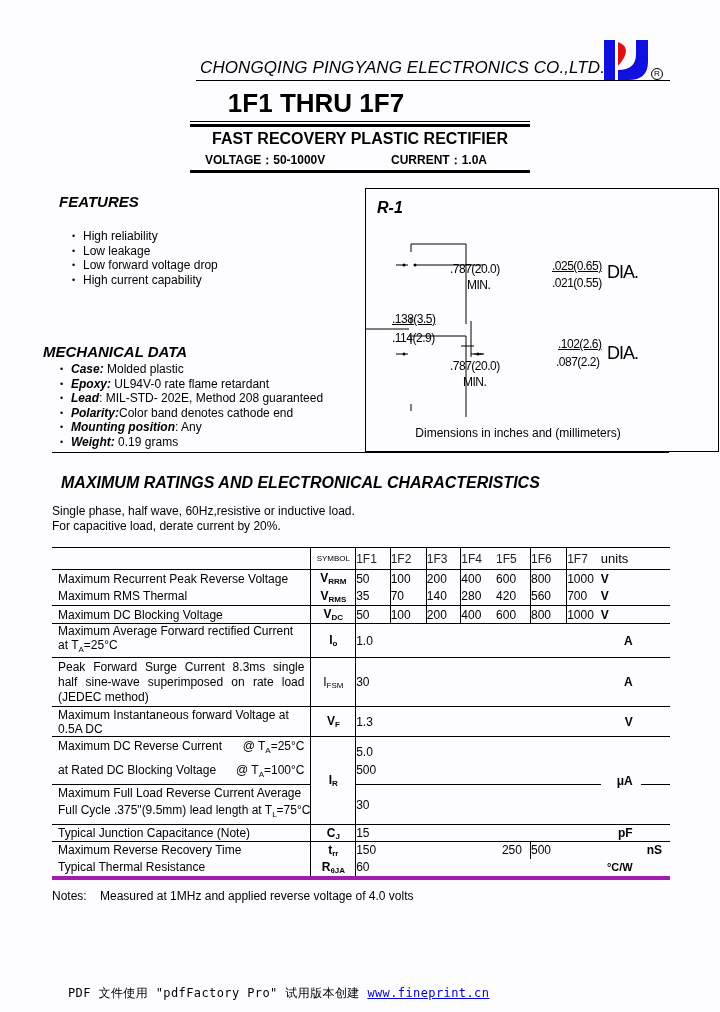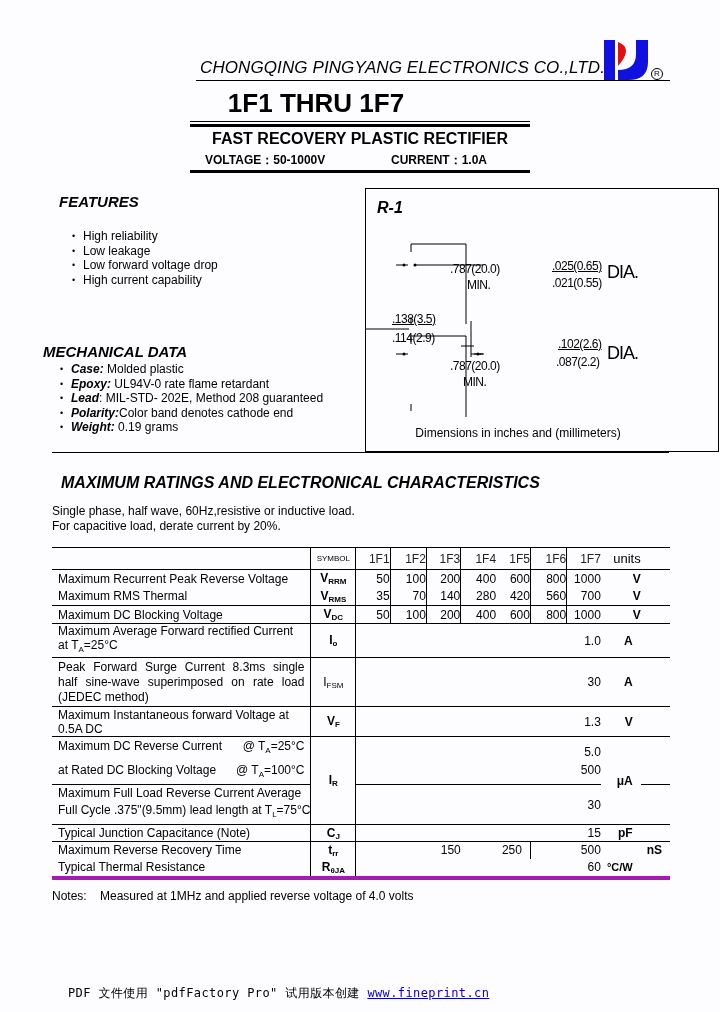--- a/index.html
+++ b/index.html
@@ -17,21 +17,21 @@
   .bul { font-size:12px; line-height:14.5px; }
   .bul li { list-style:none; position:relative; padding-left:12px; }
   .bul li::before { content:"•"; position:absolute; left:1px; top:0; font-size:9px; }
   .bul b { font-style:italic; }
   .diagbox { left:365px; top:188px; width:304px; height:262px; border:1px solid #000;padding-left:48px; }
   .dtext { font-size:12px; letter-spacing:-0.5px; }
   .dia { font-size:18px; letter-spacing:-1px; }
   .notes { font-size:12px; }
   table.spec { position:absolute; left:52px; top:547px; width:618px; border-collapse:collapse; font-size:12px; }
   table.spec td { padding:0 0 0 6px; vertical-align:middle; }
-  .c { text-align:right; padding:0 !important; }
+  .c { text-align:left; padding:0 !important; }
   .r { text-align:right; padding-right:8px !important; font-weight:bold; }
   .sym { text-align:center; font-weight:bold; padding:0 !important; border-left:1px solid #000; border-right:1px solid #000; }
   .sym sub { font-size:8px; vertical-align:-2px; }
   .vl { border-left:1px solid #000; }
   .bt { border-top:1px solid #000; }
   .bb { border-bottom:4px solid #a21caf; }
   .gray { color:#222; }
   .footer { left:68px; top:985px; font-family:"DejaVu Sans Mono", monospace; font-size:12px; letter-spacing:0.4px; }
   .footer a { color:#00c; text-decoration:underline; }
 </style>
@@ -62,20 +62,21 @@
   <li>Low forward voltage drop</li>
   <li>High current capability</li>
 </ul>
 
 <div class="abs h2" style="left:43px;top:343px;">MECHANICAL DATA</div>
 <ul class="abs bul" style="left:50px;top:362px;margin:0;padding:0 0 0 9px;">
   <li><b>Case:</b><span> Molded plastic</span></li>
   <li><b>Epoxy:</b><span> UL94V-0 rate flame retardant</span></li>
   <li><b>Lead</b><span>: MIL-STD- 202E, Method 208 guaranteed</span></li>
   <li><b>Polarity:</b><span>Color band denotes cathode end</span></li>
+  <li><b>Mounting position</b><span>: Any</span></li>
   <li><b>Weight:</b><span> 0.19 grams</span></li>
 </ul>
 
 <div class="abs diagbox">
   <div class="abs h2" style="left:11px;top:10px;font-size:16px;">R-1</div>
   <svg class="abs" style="left:0;top:0;" width="304" height="262">
     <g stroke="#000" stroke-width="1" fill="none">
 
       <line x1="45" y1="55" x2="45" y2="63"></line>
       <line x1="45" y1="55" x2="100" y2="55"></line>

